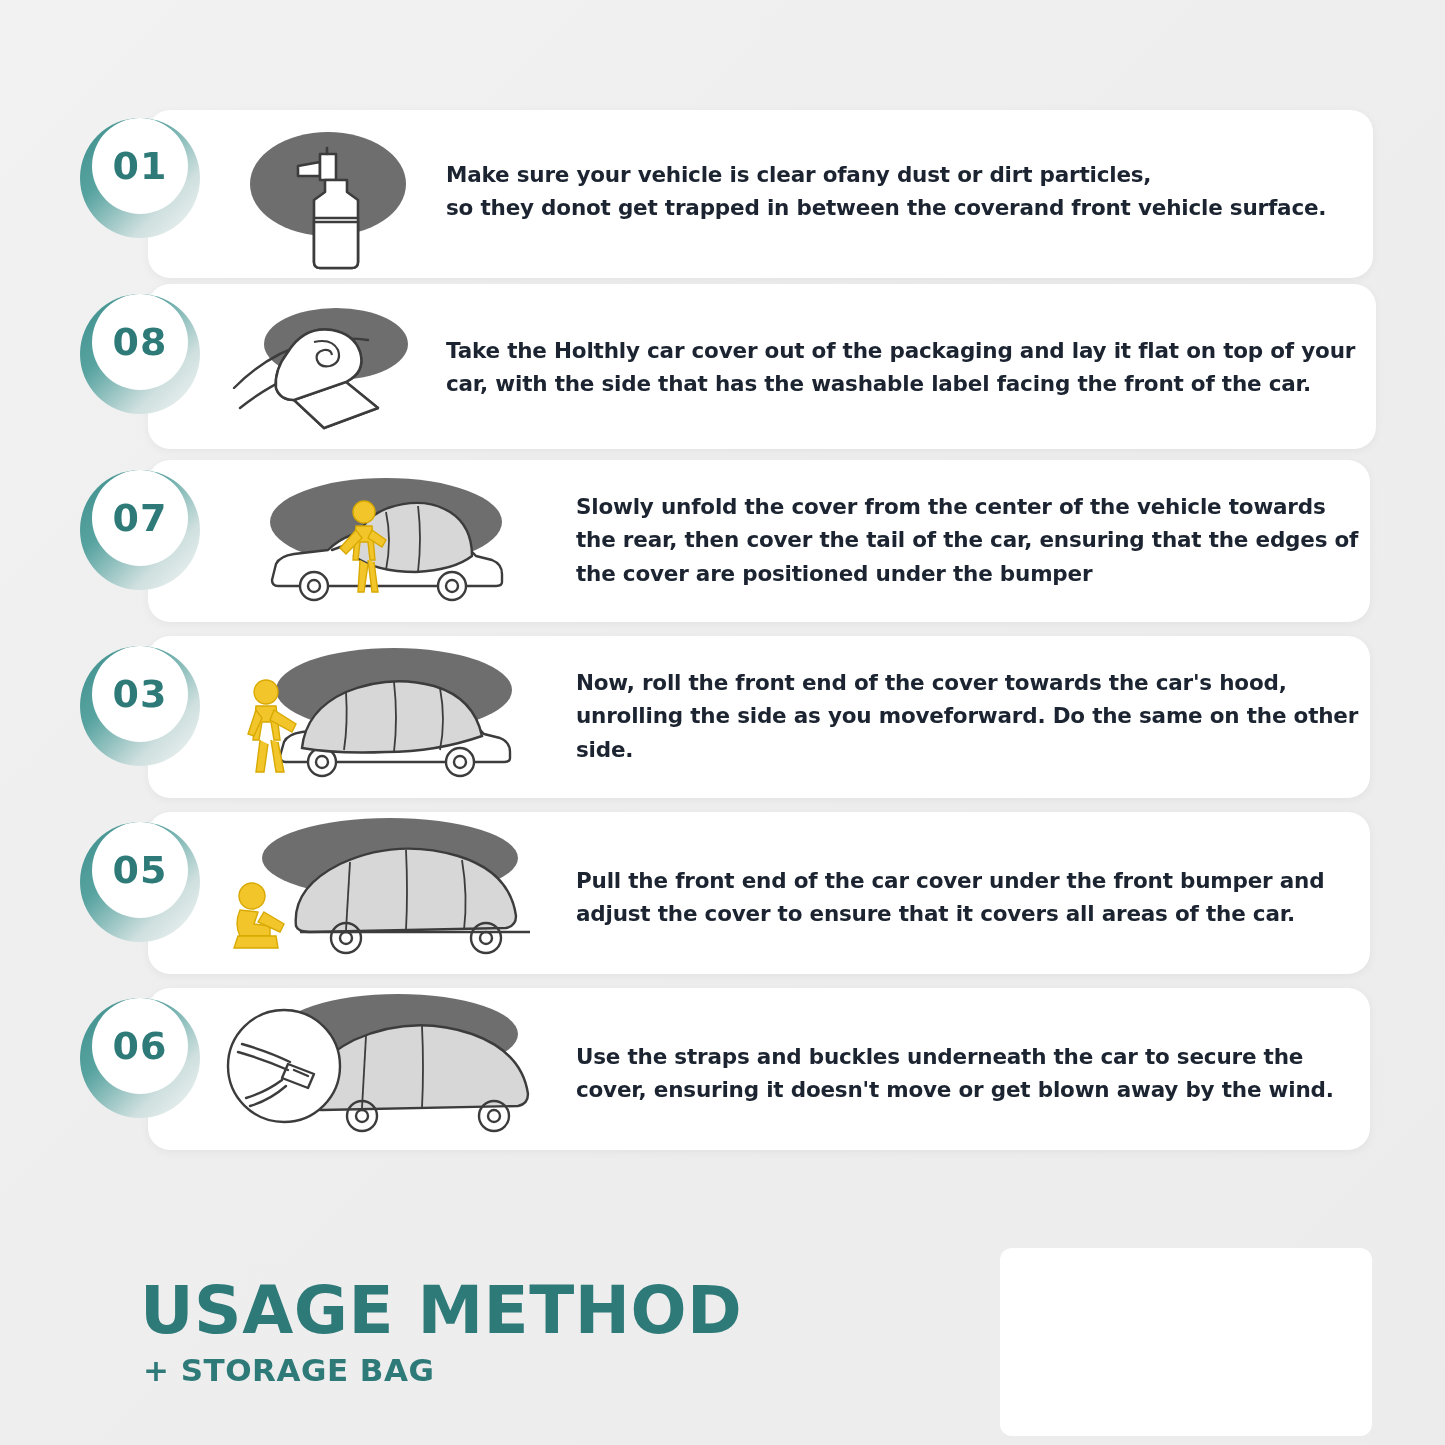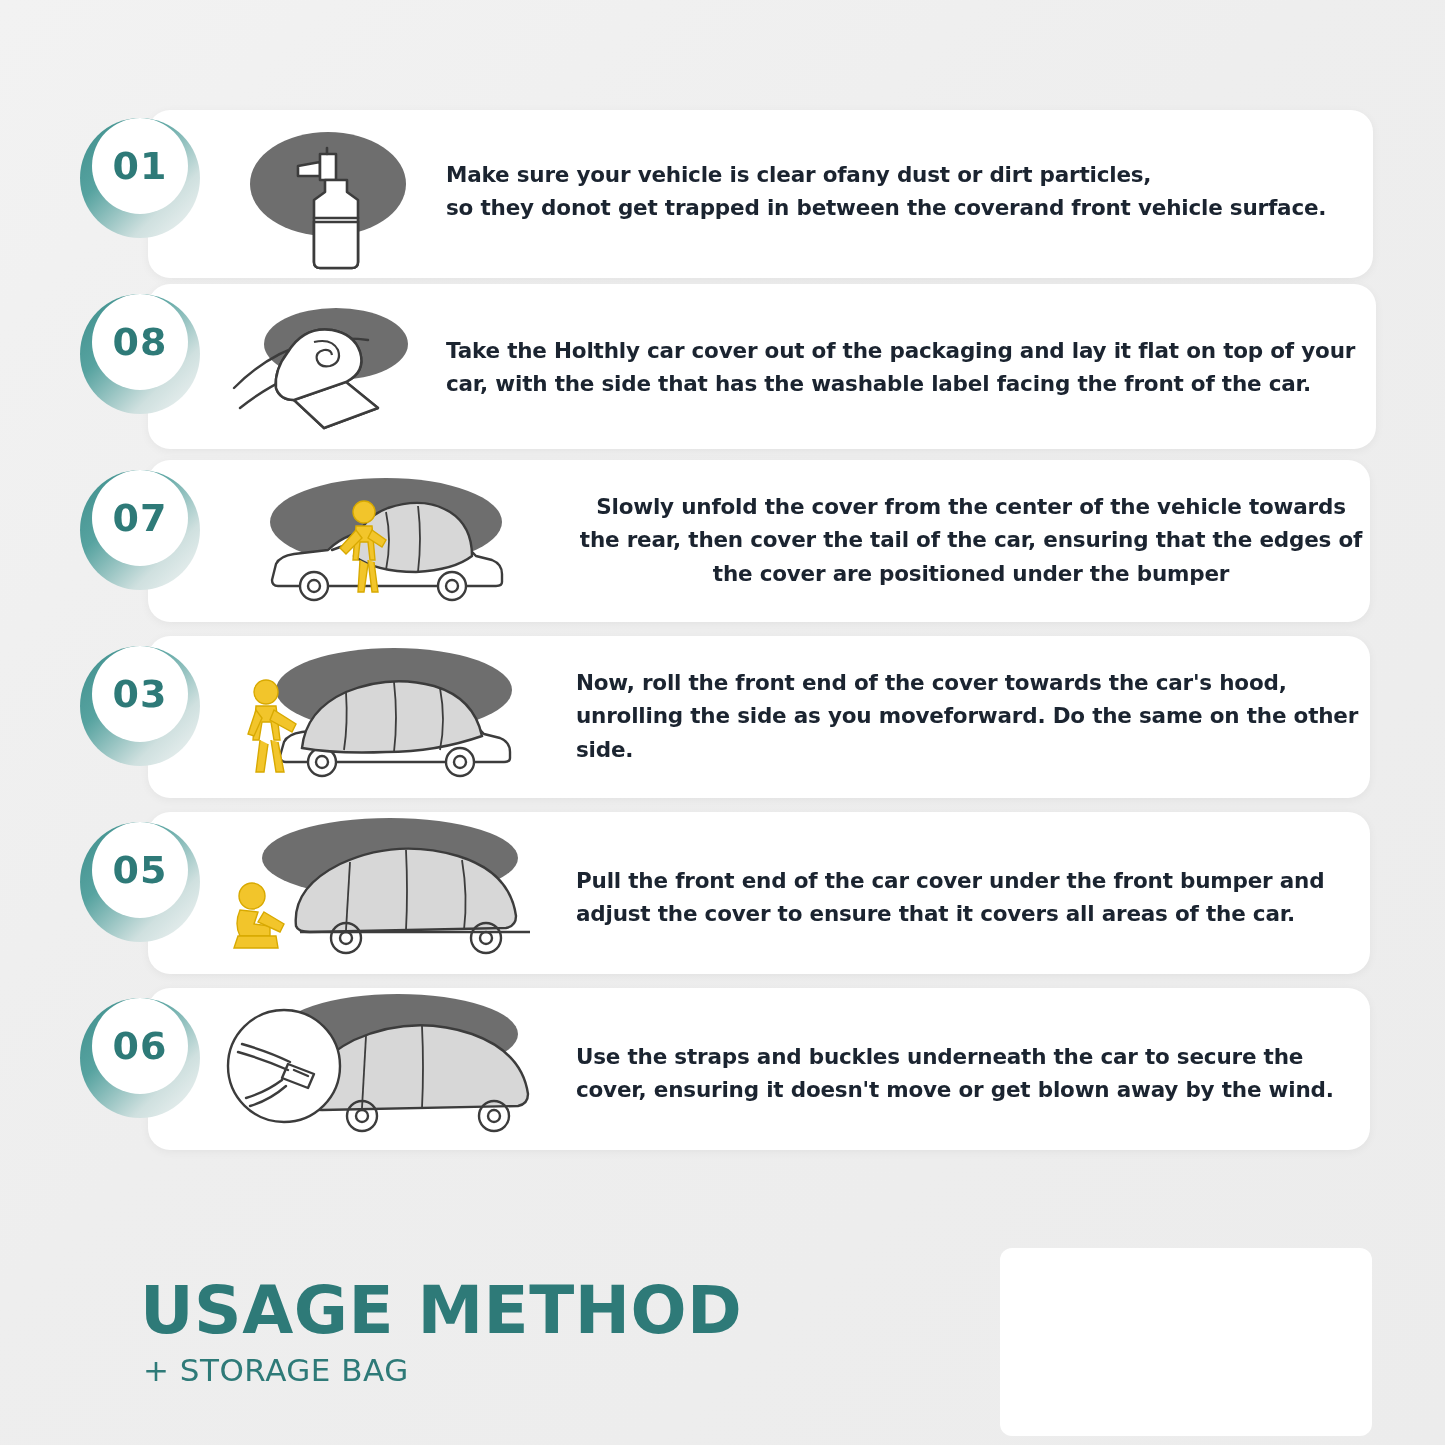--- a/index.html
+++ b/index.html
@@ -97,21 +97,21 @@
   .s1 .card { left: 148px; width: 1225px; top: 10px; height: 168px; }
   .s1 .art  { left: 228px; top: 22px; }
   .s1 .txt  { left: 446px; top: 58px; width: 900px; }
 
   .s2 .card { left: 148px; width: 1228px; top: 8px; height: 165px; }
   .s2 .art  { left: 228px; top: 20px; }
   .s2 .txt  { left: 446px; top: 58px; width: 920px; }
 
   .s3 .card { left: 148px; width: 1222px; top: 8px; height: 162px; }
   .s3 .art  { left: 236px; top: 12px; width: 300px; height: 150px; }
-  .s3 .txt  { left: 576px; top: 38px; width: 790px; text-align: center; }
+  .s3 .txt  { left: 576px; top: 38px; width: 790px; }
 
   .s4 .card { left: 148px; width: 1222px; top: 8px; height: 162px; }
   .s4 .art  { left: 226px; top: 10px; width: 310px; height: 152px; }
   .s4 .txt  { left: 576px; top: 38px; width: 790px; }
 
   .s5 .card { left: 148px; width: 1222px; top: 8px; height: 162px; }
   .s5 .art  { left: 200px; top: 8px; width: 340px; height: 154px; }
   .s5 .txt  { left: 576px; top: 60px; width: 790px; }
 
   .s6 .card { left: 148px; width: 1222px; top: 8px; height: 162px; }
@@ -126,21 +126,21 @@
     font-weight: bold;
     color: #2e7a78;
     letter-spacing: 0.5px;
     font-family: "DejaVu Sans", sans-serif;
   }
   .footer-sub {
     position: absolute;
     left: 143px;
     top: 1352px;
     font-size: 31px;
-    font-weight: normal;
+    font-weight: bold;
     color: #2e7a78;
     letter-spacing: 0.5px;
     font-family: "DejaVu Sans", sans-serif;
   }
 
   .bag-card {
     position: absolute;
     left: 1000px;
     top: 1248px;
     width: 372px;

